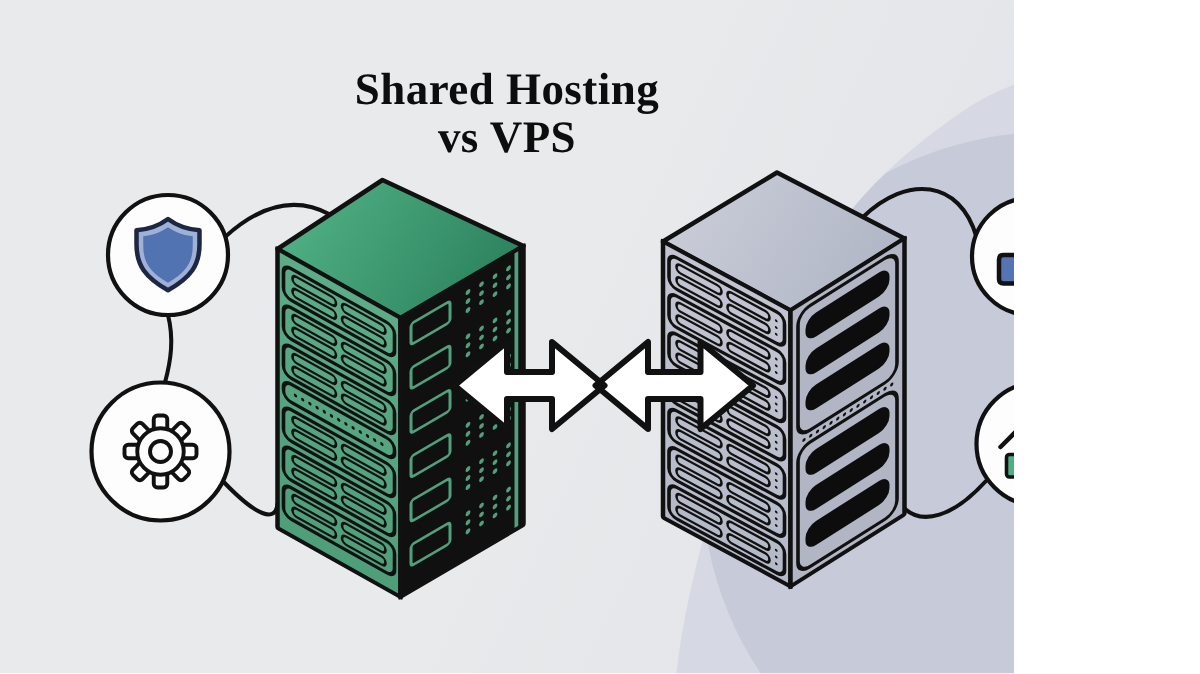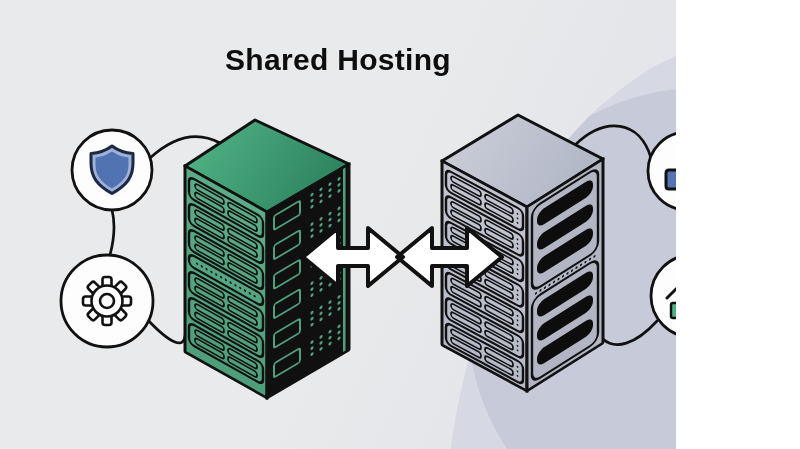--- a/index.html
+++ b/index.html
@@ -12,21 +12,21 @@
     --gray-face1:#c2c5d1; --gray-face2:#b4b9c8;
     --gray-top1:#cdd0da; --gray-top2:#b2b7c7;
     --gray-right:#b2b6c4; --slot:#0d0d0d;
     --blue:#5474b4; --blue-light:#9fb1d6; --blue-inner:#5273b2; --blue-edge:#1c2742;
     --chart-green:#4fae82; --title:#0d0d0d;
   }
   html,body{margin:0;padding:0;}
   .stage{
     position:relative; width:676px; height:449px; overflow:hidden;
     background:linear-gradient(115deg, var(--bg1) 0%, var(--bg1) 52%, var(--bg2) 100%);
-    font-family:Liberation Sans, sans-serif;
+    font-family:Liberation Serif, serif;
   }
   .scene{position:absolute; inset:0;}
   .title{
     position:absolute; top:44px; left:0; right:0; text-align:center;
     font-weight:bold; font-size:30px; line-height:1.07; color:var(--title);
     letter-spacing:0.3px;
   }
   .oln{fill:none;stroke:var(--outline);stroke-width:2.4}
   .oln2{fill:none;stroke:var(--outline);stroke-width:1.7}
   .edge3{stroke:var(--outline);stroke-width:3;stroke-linejoin:round}
@@ -255,15 +255,16 @@
     <g>
       <use href="#arrL" class="arrF"></use>
       <use href="#arrR" class="arrF"></use>
       <use href="#arrL" class="arrS"></use>
       <use href="#arrR" class="arrS"></use>
     </g>
   </svg>
 
   <div class="title">
     <div>Shared Hosting</div>
+    <div>vs VPS</div>
   </div>
 
 </div>
 
 </body></html>

